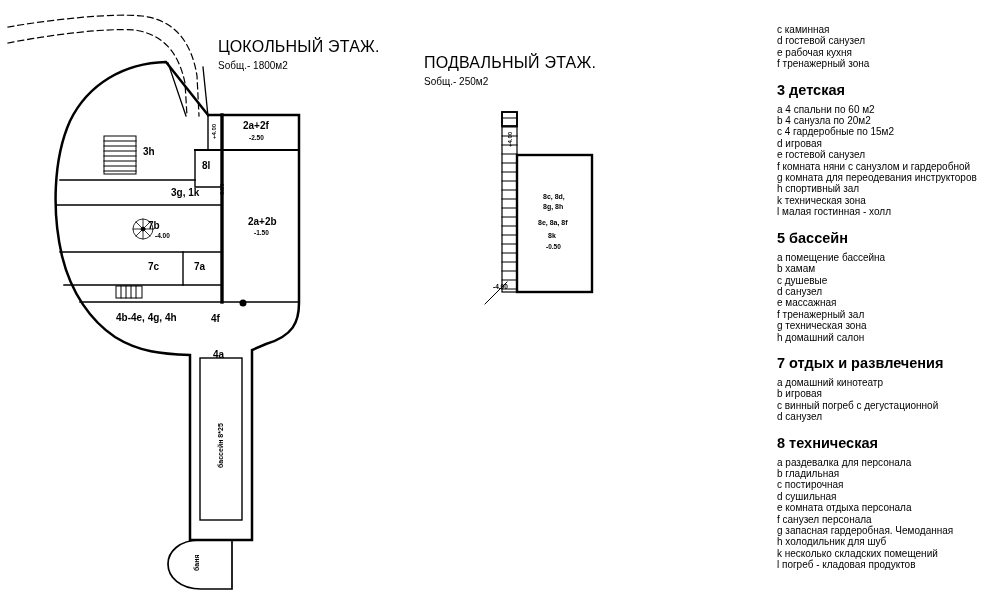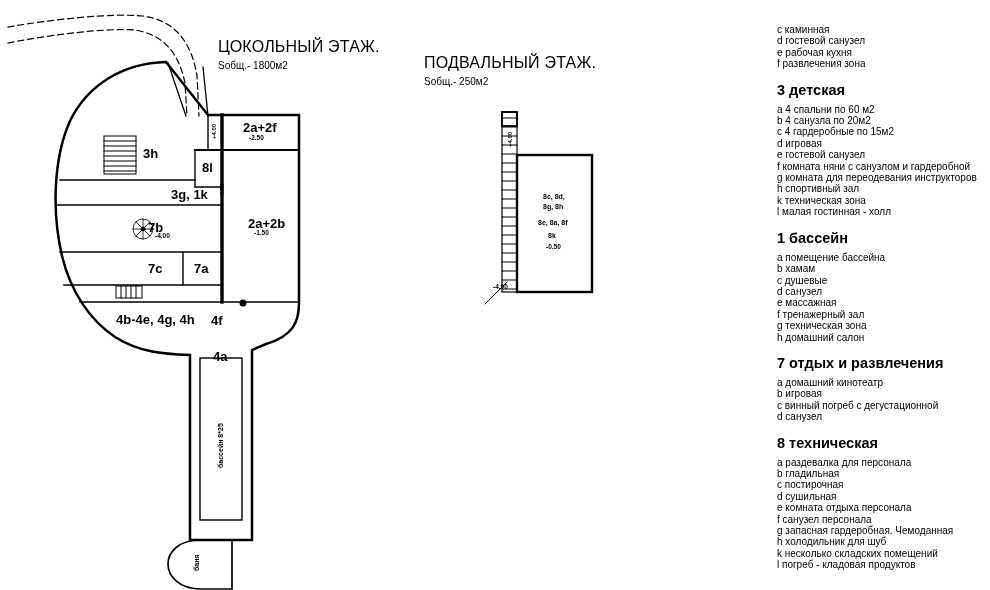--- a/index.html
+++ b/index.html
@@ -3,21 +3,21 @@
 <meta charset="utf-8">
 <style>
   * { margin:0; padding:0; box-sizing:border-box; }
   html,body { background:#ffffff; }
   body { font-family:"Liberation Sans", sans-serif; color:#000; }
   #canvas { position:relative; width:990px; height:590px; background:#fff; overflow:hidden; }
   svg.plan { position:absolute; left:0; top:0; }
   .abs { position:absolute; }
   .plan-title { font-size:16px; letter-spacing:.2px; white-space:nowrap; }
   .plan-sub { font-size:10px; margin-top:4px; white-space:nowrap; }
-  .rl { position:absolute; font-size:13px; font-weight:bold; white-space:nowrap; line-height:1; }
+  .rl { position:absolute; font-size:10px; font-weight:bold; white-space:nowrap; line-height:1; }
   .el { position:absolute; font-size:6.5px; font-weight:bold; white-space:nowrap; line-height:1; }
   .vert { transform:rotate(-90deg); transform-origin:0 0; }
   .legend { position:absolute; left:777px; top:24px; width:210px; }
   .li { font-size:10px; line-height:11.4px; white-space:nowrap; }
   .lh { font-size:14.5px; font-weight:bold; margin:12px 0 6px 0; white-space:nowrap; }
 </style>
 </head>
 <body>
 
 <div id="canvas">
@@ -120,35 +120,35 @@
   <div class="rl" style="left:543px;top:203px;font-size:7px">8g, 8h</div>
   <div class="rl" style="left:538px;top:219px;font-size:7px">8e, 8a, 8f</div>
   <div class="rl" style="left:548px;top:232px;font-size:7px">8k</div>
   <div class="el" style="left:546px;top:244px">-0.50</div>
   <div class="el" style="left:493px;top:284px">-4.00</div>
 
   <div class="legend">
     <div class="li">c каминная</div>
     <div class="li">d гостевой санузел</div>
     <div class="li">e рабочая кухня</div>
-    <div class="li">f развлечения зона</div>
+    <div class="li">f тренажерный зона</div>
 
     <div class="lh">3 детская</div>
     <div class="li">a 4 спальни по 60 м2</div>
     <div class="li">b 4 санузла по 20м2</div>
     <div class="li">c 4 гардеробные по 15м2</div>
     <div class="li">d игровая</div>
     <div class="li">e гостевой санузел</div>
     <div class="li">f комната няни с санузлом и гардеробной</div>
     <div class="li">g комната для переодевания инструкторов</div>
     <div class="li">h спортивный зал</div>
     <div class="li">k техническая зона</div>
     <div class="li">l малая гостинная - холл</div>
 
-    <div class="lh">1 бассейн</div>
+    <div class="lh">5 бассейн</div>
     <div class="li">a помещение бассейна</div>
     <div class="li">b хамам</div>
     <div class="li">c душевые</div>
     <div class="li">d санузел</div>
     <div class="li">e массажная</div>
     <div class="li">f тренажерный зал</div>
     <div class="li">g техническая зона</div>
     <div class="li">h домашний салон</div>
 
     <div class="lh">7 отдых и развлечения</div>

